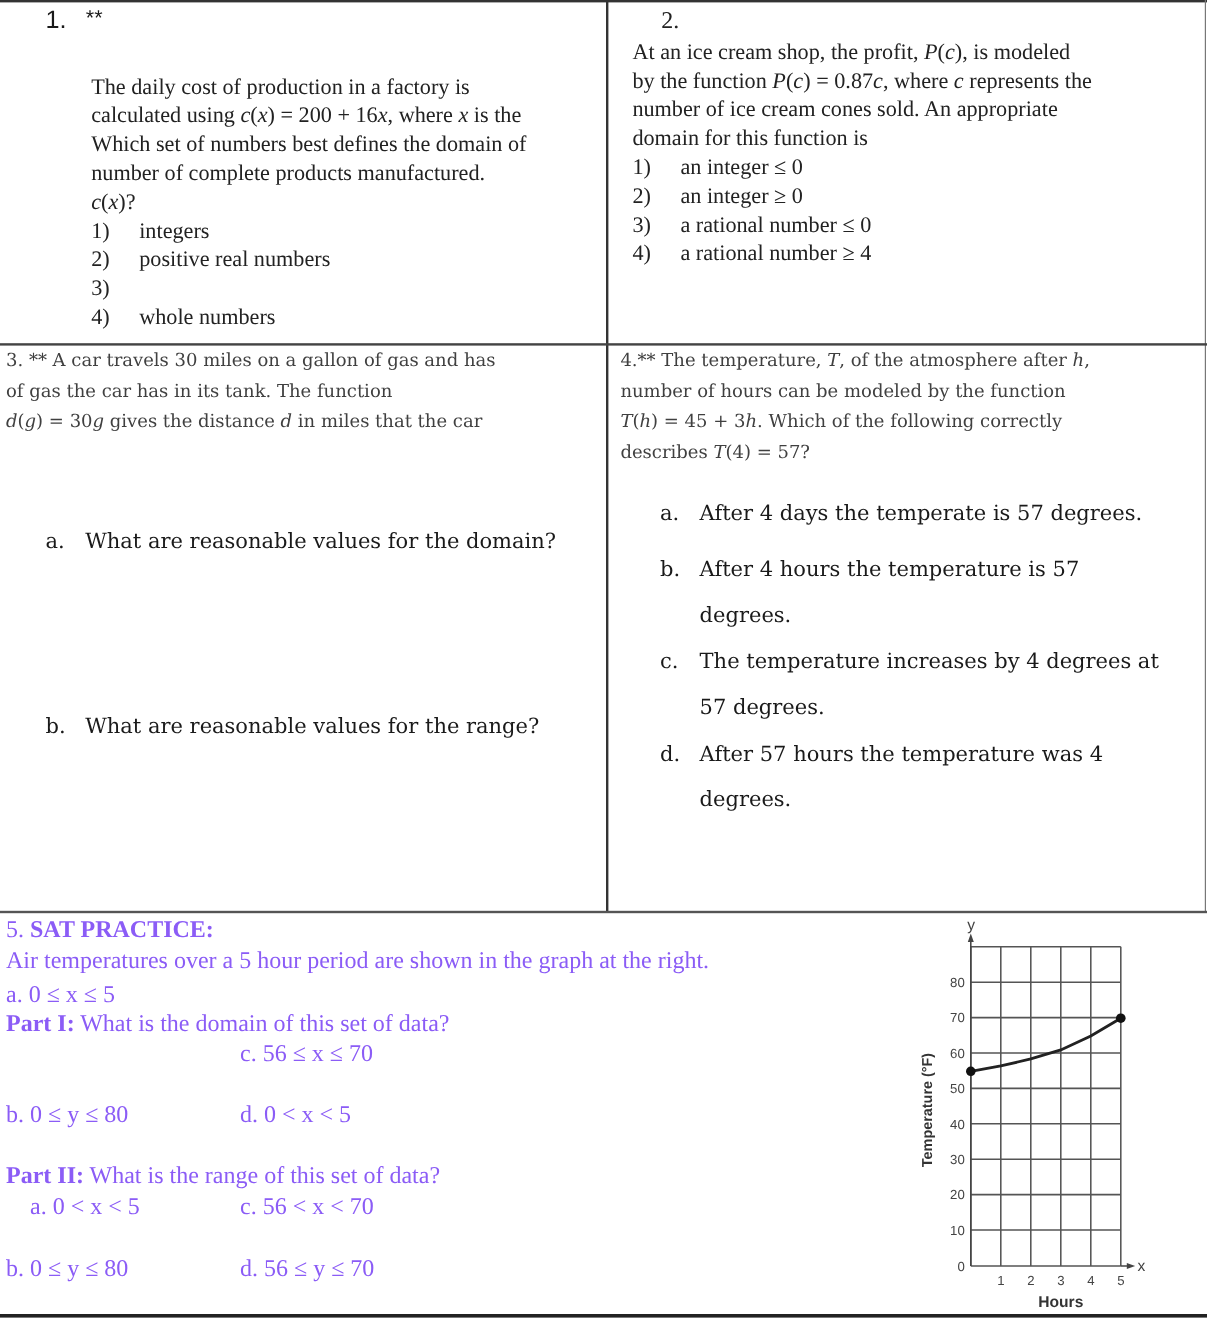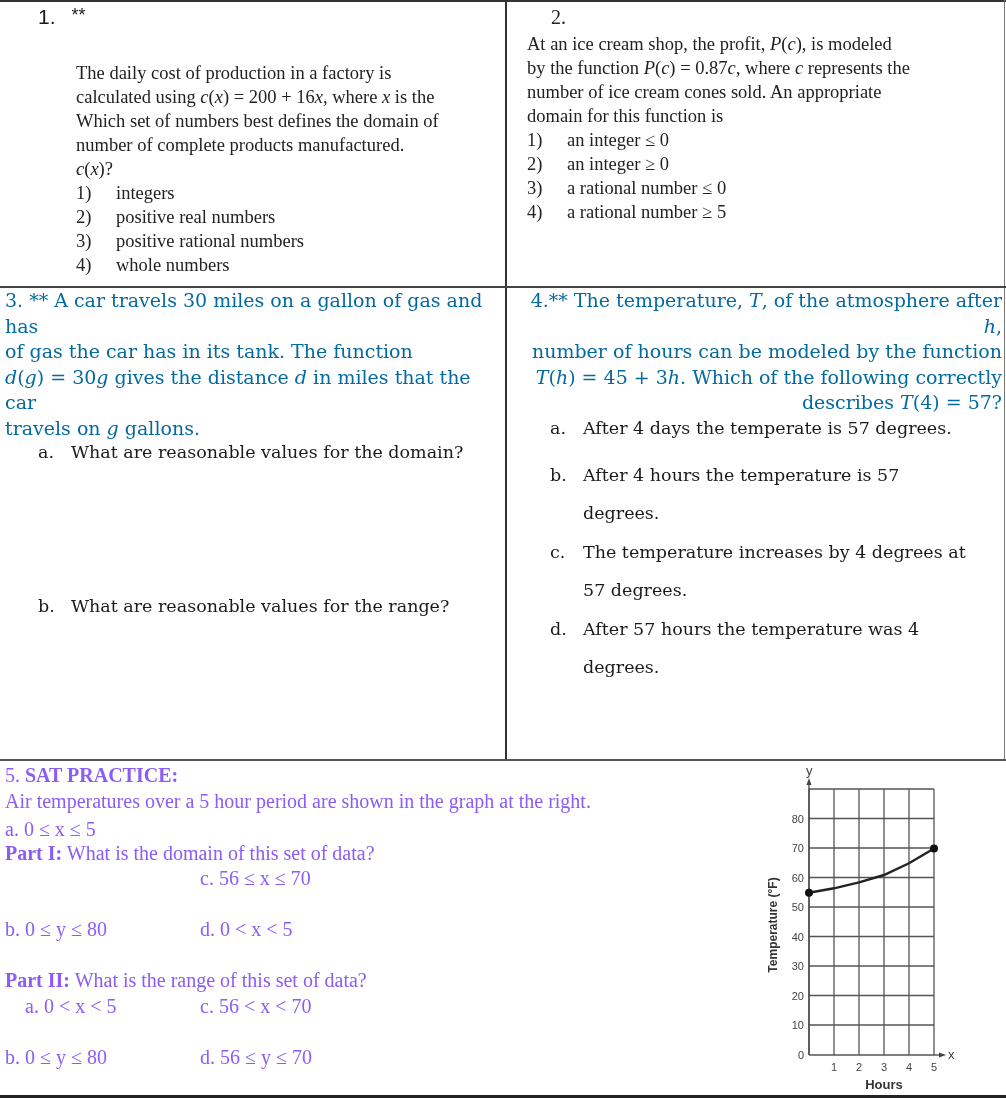--- a/index.html
+++ b/index.html
@@ -2,21 +2,21 @@
 <html><head>
 <meta charset="utf-8">
 <style>
   html, body { margin:0; padding:0; background:#fff; }
   body { width:1006px; height:1098px; position:relative; overflow:hidden; color:#1a1a1a; }
   .sans { font-family: "Liberation Sans", "DejaVu Sans", sans-serif; }
   .hline { position:absolute; left:0; right:0; height:2px; background:#333; }
   .vline { position:absolute; width:2px; background:#333; }
   .cell { position:absolute; }
   .times { font-family: "Liberation Serif", serif; font-size:18.5px; line-height:24px; color:#222; }
-  .cambria { font-family: "DejaVu Serif", serif; font-size:19px; line-height:25.5px; color:#0369a1; }
+  .cambria { font-family: "DejaVu Serif", serif; font-size:15px; line-height:25.5px; color:#404040; }
   .i { font-style:italic; }
   .opt { display:flex; }
   .opt .n { width:40px; }
   .ans { position:absolute; font-family:"DejaVu Serif", serif; font-size:17.5px; color:#1a1a1a; }
   .sat { position:absolute; font-family:"Liberation Serif", serif; font-size:20px; color:#8b5cf6; white-space:nowrap; }
   .b { font-weight:bold; }
   .tick { font-family:"Liberation Sans", sans-serif; font-size:11px; fill:#444; }
 </style>
 </head>
 <body>
@@ -43,21 +43,20 @@
   <div class="opt">
       <span class="n">1)</span>
       <span>integers</span>
     </div>
   <div class="opt">
       <span class="n">2)</span>
       <span>positive real numbers</span>
     </div>
   <div class="opt">
       <span class="n">3)</span>
-      <span>positive rational numbers</span>
     </div>
   <div class="opt">
       <span class="n">4)</span>
       <span>whole numbers</span>
     </div>
 </div>
 
 <div class="cell times" style="left:527px; top:5px; width:470px;">
   <div style="padding-left:24px; font-size:20px; margin-bottom:3px;">2.</div>
   <div>At an ice cream shop, the profit, <span class="i">P</span>(<span class="i">c</span>), is modeled</div>
@@ -71,40 +70,39 @@
   <div class="opt">
       <span class="n">2)</span>
       <span>an integer ≥ 0</span>
     </div>
   <div class="opt">
       <span class="n">3)</span>
       <span>a rational number ≤ 0</span>
     </div>
   <div class="opt">
       <span class="n">4)</span>
-      <span>a rational number ≥ 5</span>
+      <span>a rational number ≥ 4</span>
     </div>
 </div>
 
 <div class="cell cambria" style="left:5px; top:288px; width:498px;">
   <div>3. ** A car travels 30 miles on a gallon of gas and has</div>
   <div>of gas the car has in its tank. The function</div>
   <div><span class="i">d</span>(<span class="i">g</span>) = 30<span class="i">g</span> gives the distance <span class="i">d</span> in miles that the car</div>
-  <div>travels on <span class="i">g</span> gallons.</div>
 </div>
 <div class="ans" style="left:38px; top:442px; display:flex;">
   <span style="width:33px;">a.</span>
   <span>What are reasonable values for the domain?</span>
 </div>
 <div class="ans" style="left:38px; top:596px; display:flex;">
   <span style="width:33px;">b.</span>
   <span>What are reasonable values for the range?</span>
 </div>
 
-<div class="cell cambria" style="left:517px; top:288px; width:485px;text-align:right;">
+<div class="cell cambria" style="left:517px; top:288px; width:485px;">
   <div>4.** The temperature, <span class="i">T</span>, of the atmosphere after <span class="i">h</span>,</div>
   <div>number of hours can be modeled by the function</div>
   <div><span class="i">T</span>(<span class="i">h</span>) = 45 + 3<span class="i">h</span>. Which of the following correctly</div>
   <div>describes <span class="i">T</span>(4) = 57?</div>
 </div>
 <div class="ans" style="left:550px; top:418px; display:flex;">
   <span style="width:33px;">a.</span>
   <span>After 4 days the temperate is 57 degrees.</span>
 </div>
 <div class="ans" style="left:550px; top:456px; line-height:38px;">

